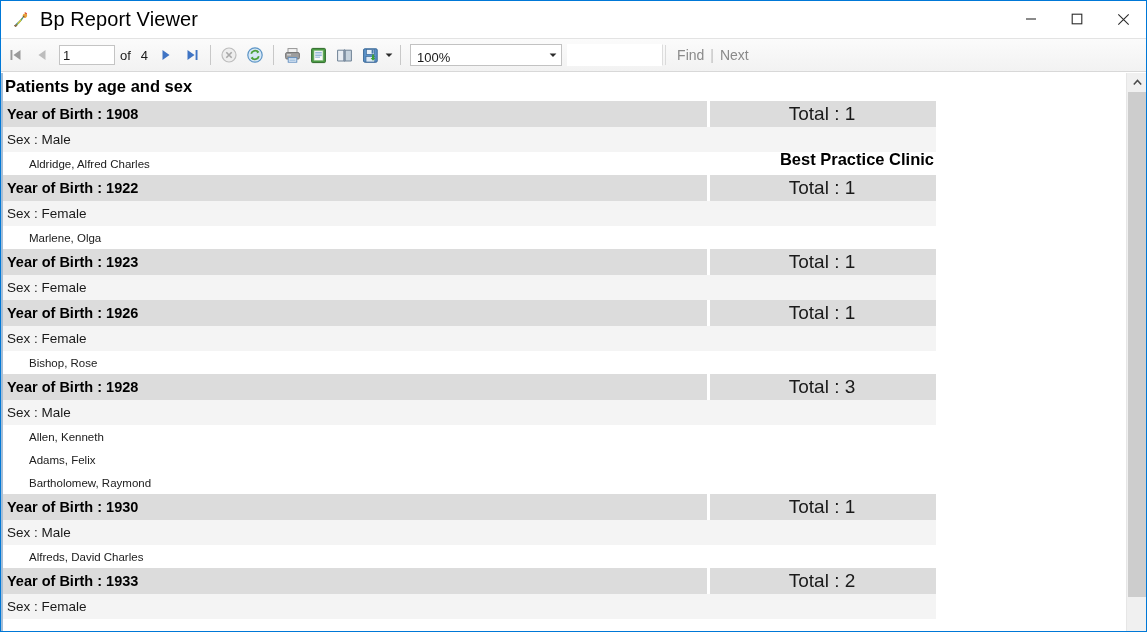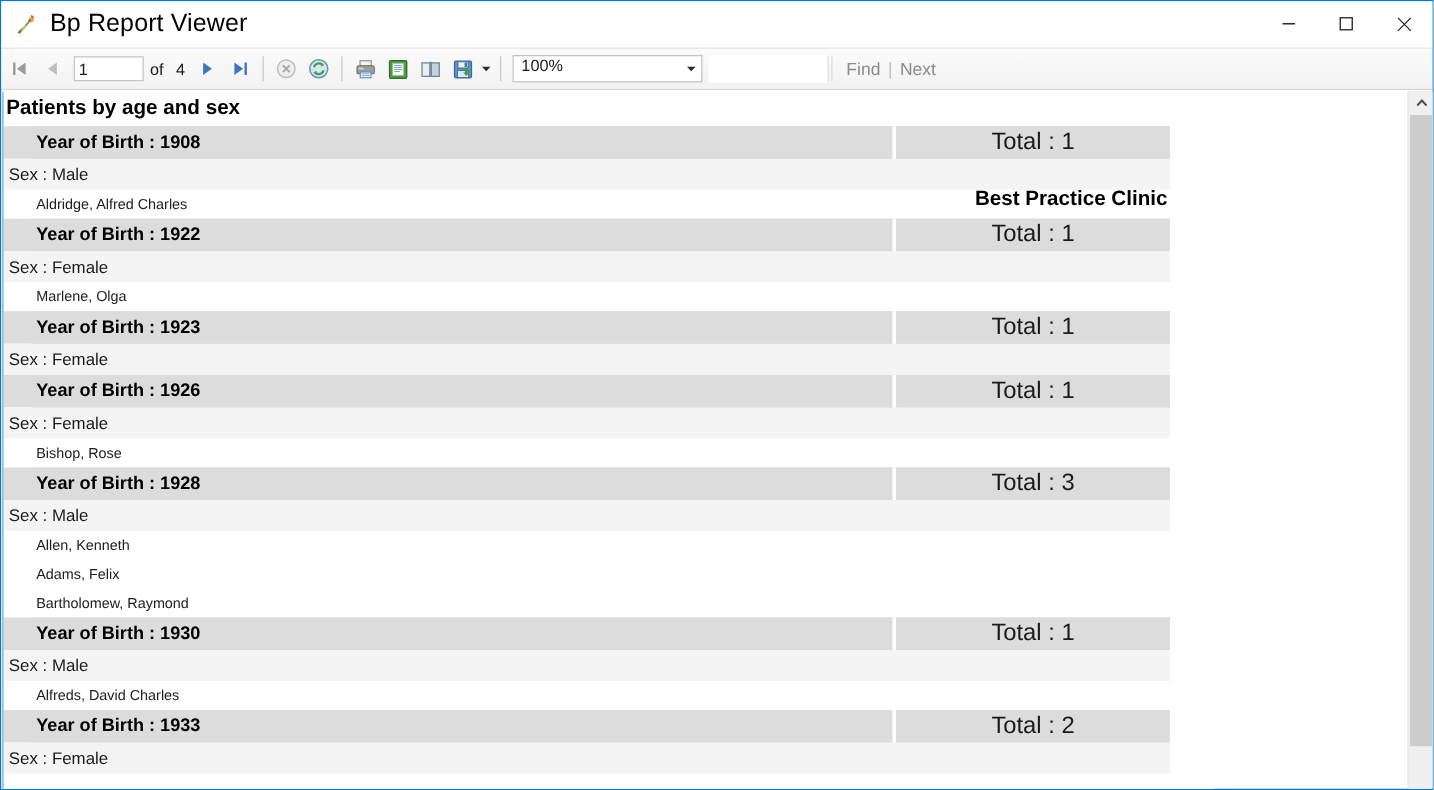--- a/index.html
+++ b/index.html
@@ -96,21 +96,21 @@
     color: #1a1a1a;
     margin: 0 5px;
     white-space: nowrap;
     user-select: none;
   }
   #zoom-combo {
     width: 152px; height: 22px;
     border: 1px solid #c2c2c2;
     background: #ffffff;
     display: flex;
-    align-items: flex-start;
+    align-items: flex-end;
     margin-left: 4px;
     position: relative;
     flex: none;
   }
   #zoom-value {
     font-size: 13px;
     color: #1a1a1a;
     padding-left: 6px;
     flex: 1;
   }
@@ -196,21 +196,20 @@
     top: 77px;
   }
 
   .grp-row {
     display: flex;
     width: 933px;
     height: 26px;
     margin-left: 2px;
     align-items: center;
     background: #dcdcdc;
-    padding-left: 22px;
   }
   .grp-year {
     width: 704px;
     height: 26px;
     display: flex;
     align-items: center;
     background: #dcdcdc;
     font-size: 14.5px;
     font-weight: bold;
     color: #000000;

